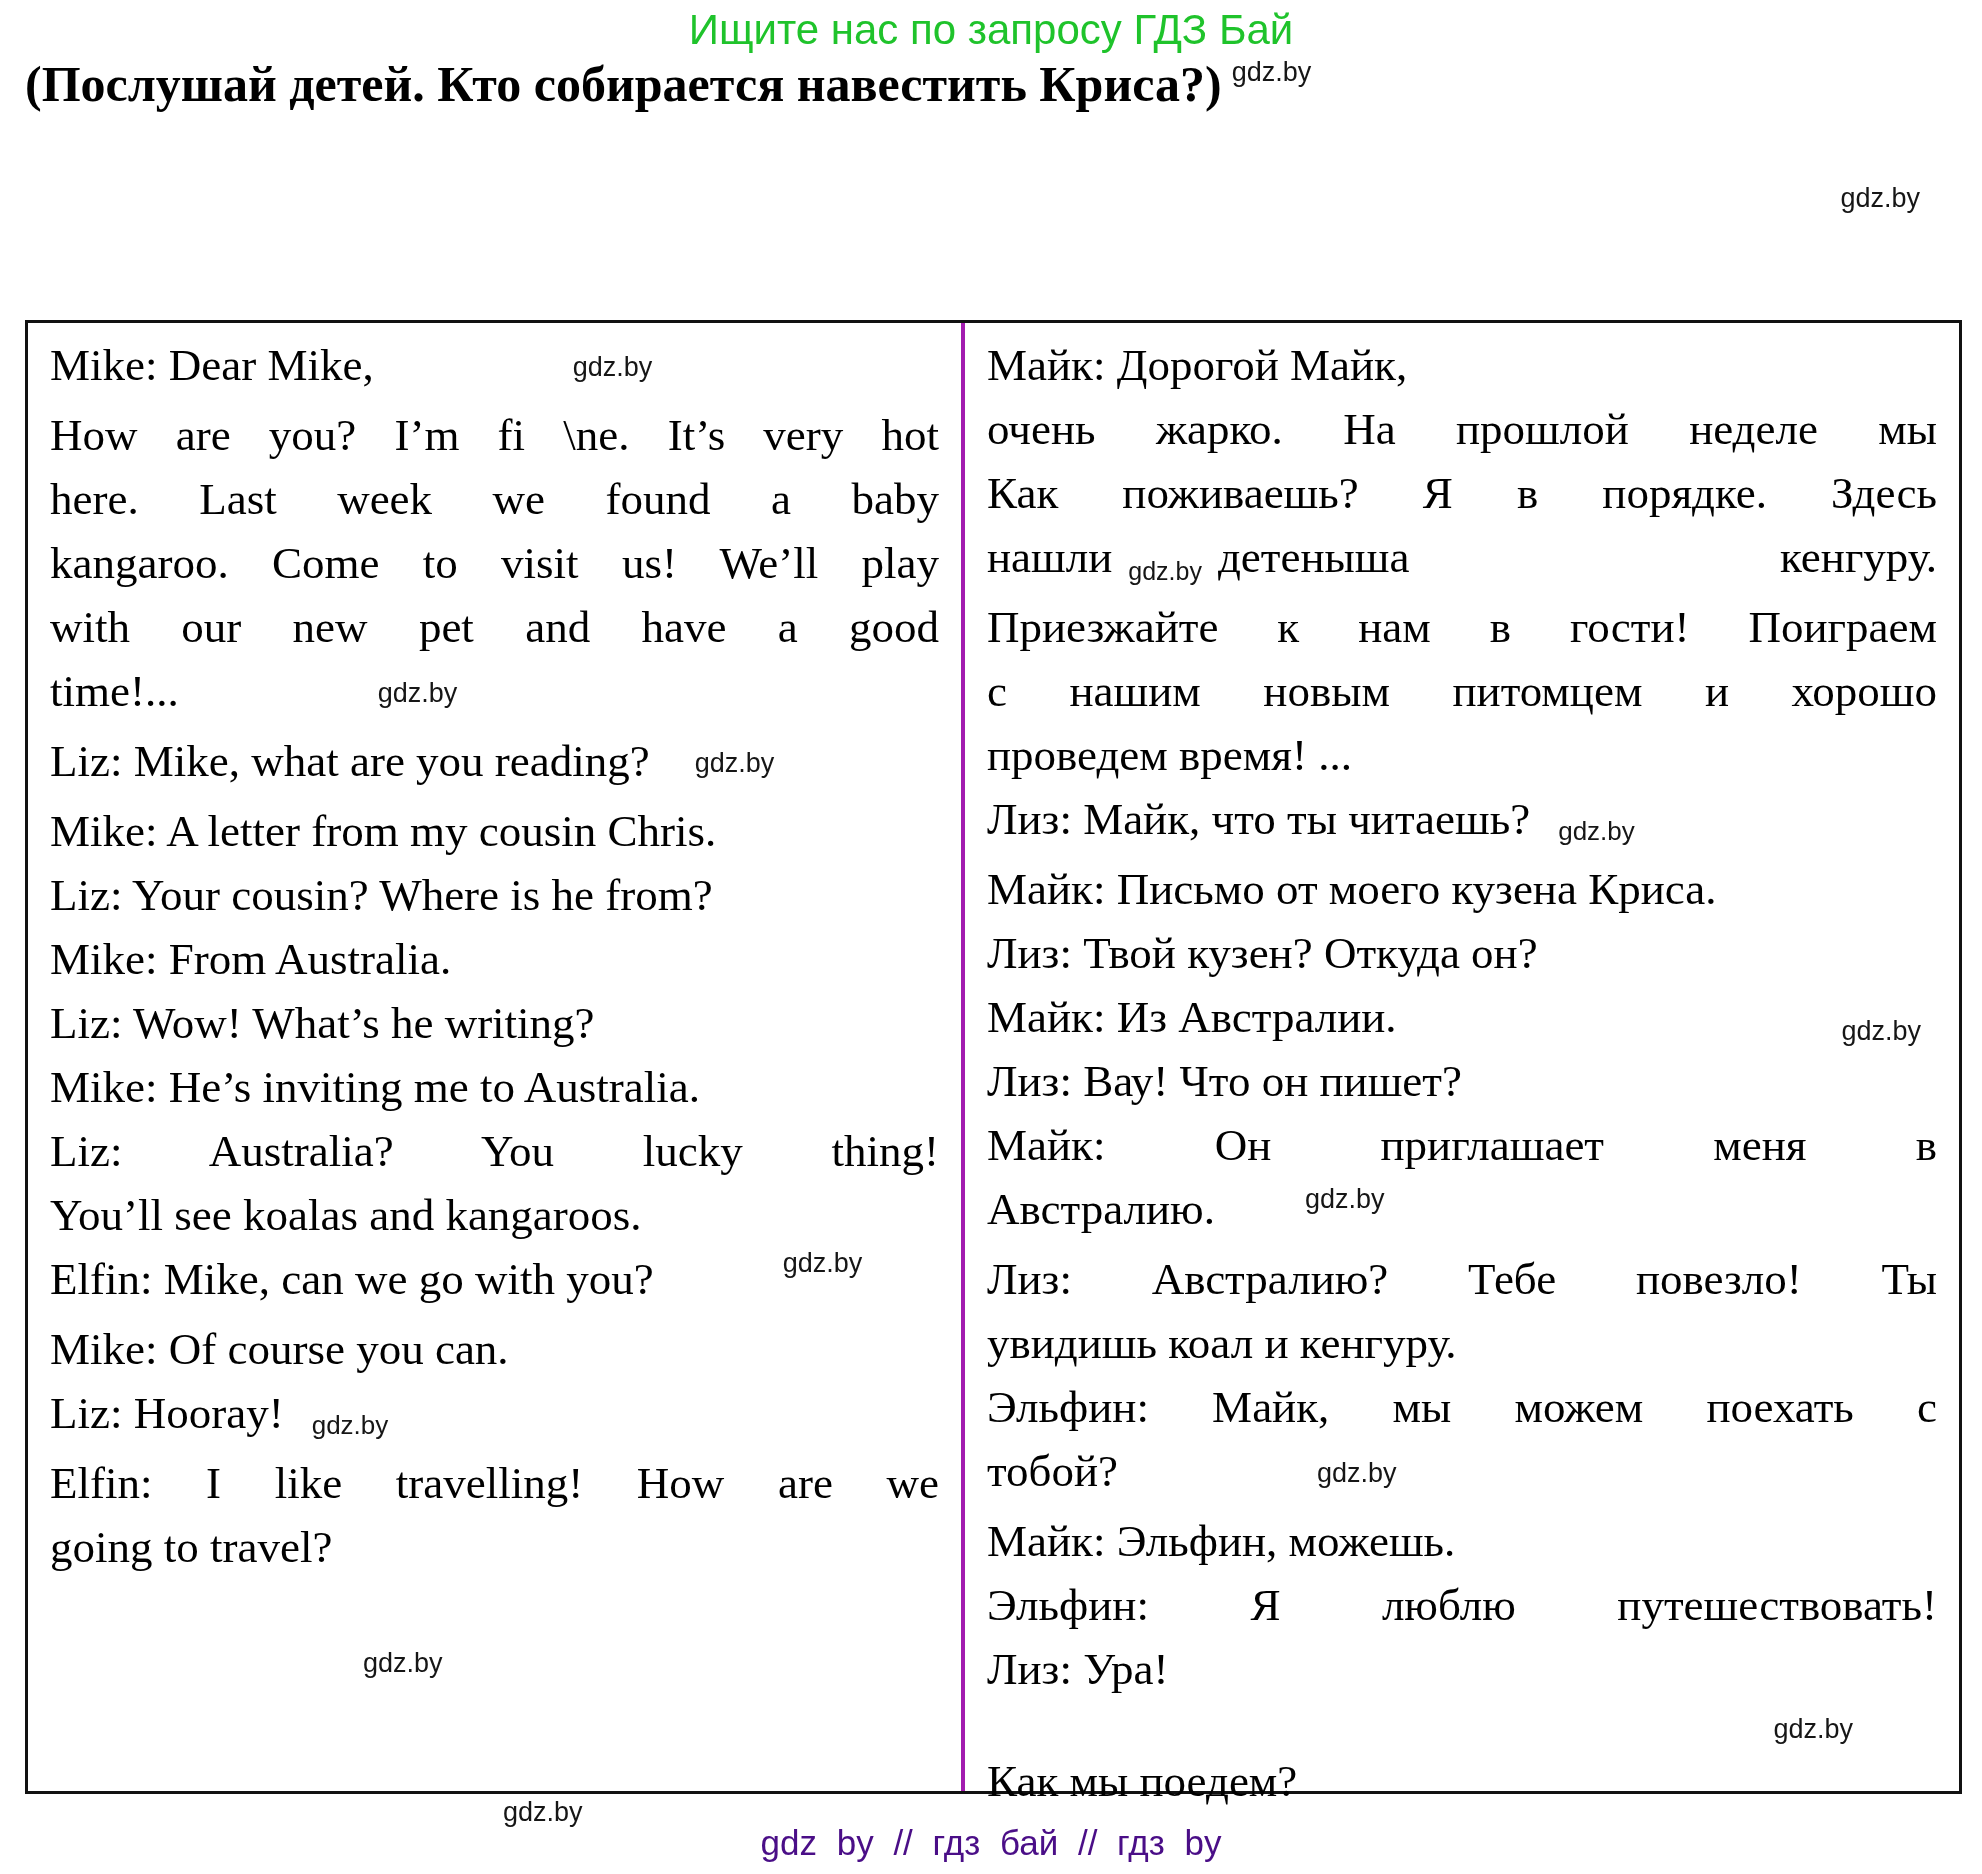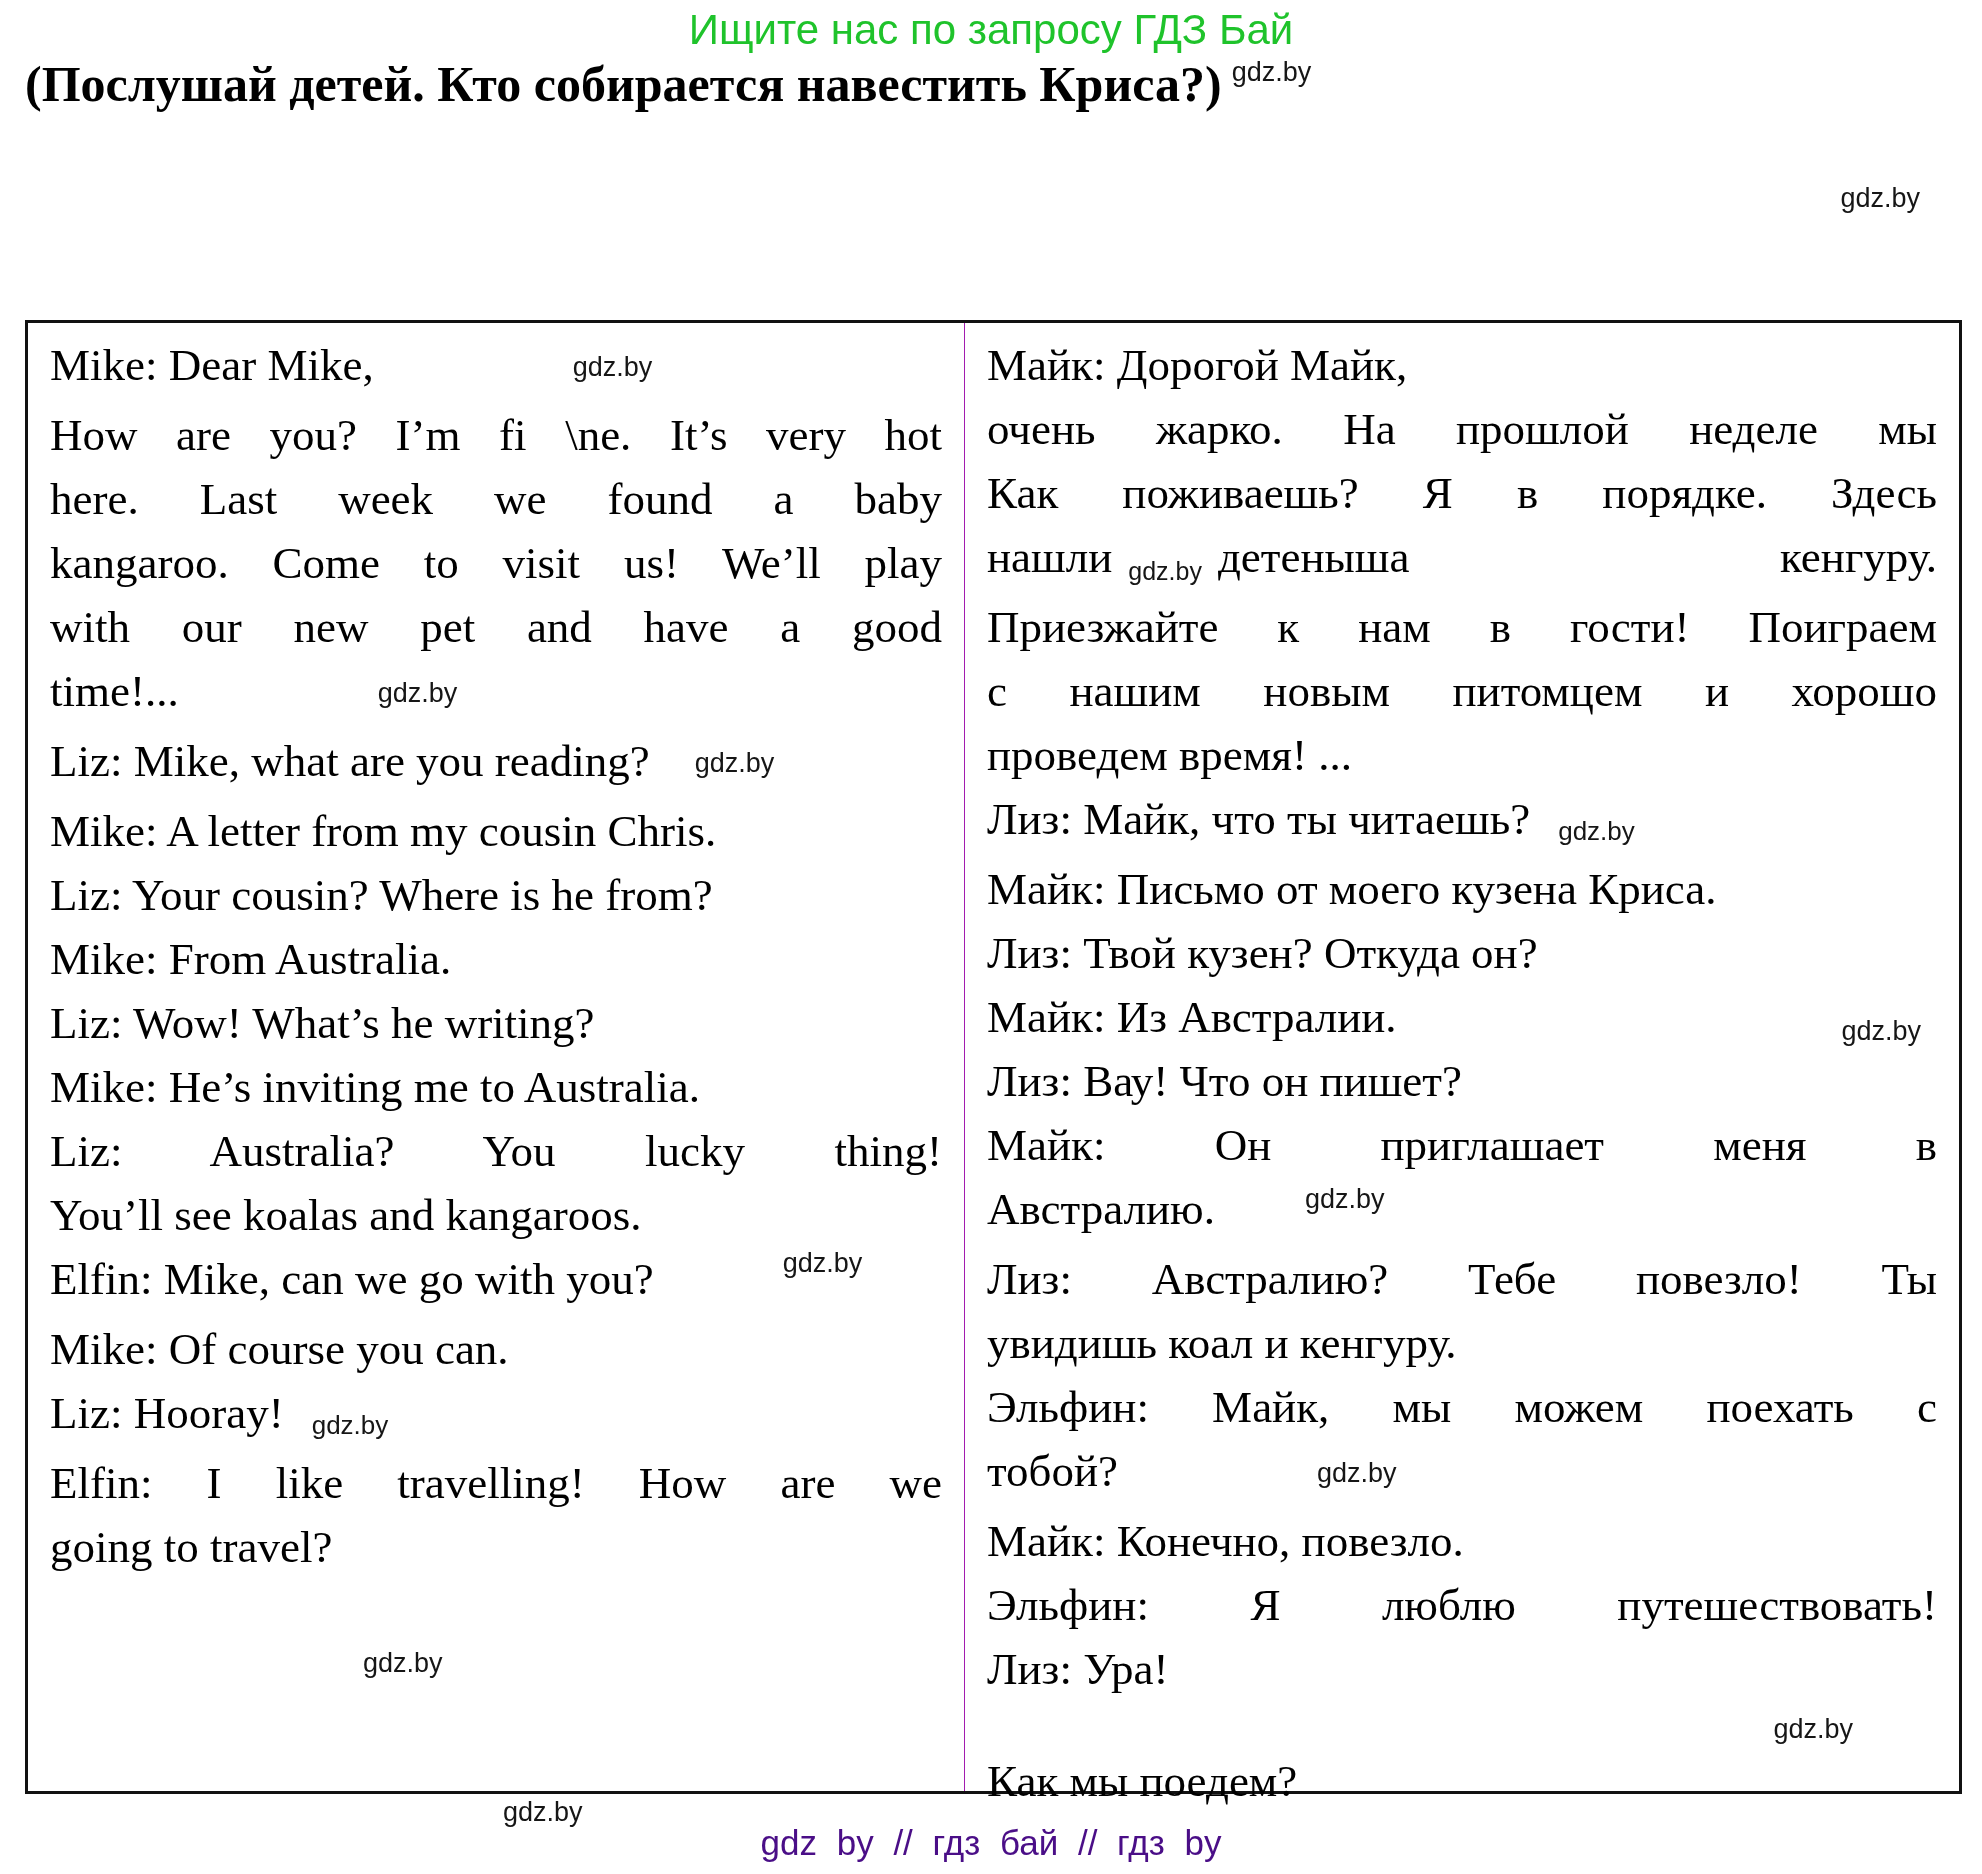--- a/index.html
+++ b/index.html
@@ -31,21 +31,21 @@
   .wm-inline-low{margin-left:28px;top:6px;font-size:26px;}
   .wm-sup{margin-left:129px;top:-22px;}
   .wm-sup-mid{margin-left:90px;top:-16px;}
   .wm-right{position:absolute;right:16px;top:14px;}
   .wm-between{margin:0 16px;top:8px;font-size:25px;}
 
   
   .dtable{position:absolute;top:320px;left:25px;width:1937px;height:1474px;
           border:3px solid #111;box-sizing:border-box;display:flex;}
   .cell{box-sizing:border-box;padding:10px 22px 0 22px;font-size:45px;line-height:64px;}
-  .cell-en{width:937px;border-right:1px solid #a21caf;}
+  .cell-en{width:937px;border-right:4px solid #a21caf;}
   .cell-ru{flex:1;}
   .line{position:relative;text-align:left;}
   .line.just{text-align:justify;text-align-last:justify;}
   .own{line-height:40px;}
   .own-mid{padding-left:313px;margin-top:58px;}
   .own-low{padding-left:453px;margin-top:103px;}
   .own-right{text-align:right;padding-right:84px;margin-top:2px;}
 
   
   .footer{position:absolute;top:1823px;left:0;width:100%;text-align:center;
@@ -102,21 +102,21 @@
         <div class="line"><span>Майк: Письмо от моего кузена Криса.</span></div>
         <div class="line"><span>Лиз: Твой кузен? Откуда он?</span></div>
         <div class="line"><span>Майк: Из Австралии.</span><span class="wm wm-right">gdz.by</span></div>
         <div class="line"><span>Лиз: Вау! Что он пишет?</span></div>
         <div class="line just"><span>Майк:  Он  приглашает  меня  в</span></div>
         <div class="line"><span>Австралию.</span><span class="wm wm-sup-mid">gdz.by</span></div>
         <div class="line just"><span>Лиз:  Австралию?  Тебе  повезло!  Ты</span></div>
         <div class="line"><span>увидишь коал и кенгуру.</span></div>
         <div class="line just"><span>Эльфин:  Майк,  мы  можем  поехать  с</span></div>
         <div class="line"><span>тобой?</span><span class="wm wm-mid">gdz.by</span></div>
-        <div class="line"><span>Майк: Конечно, повезло.</span></div>
+        <div class="line"><span>Майк: Эльфин, можешь.</span></div>
         <div class="line just"><span>Эльфин:  Я  люблю  путешествовать!</span></div>
         <div class="line"><span>Лиз: Ура!</span></div>
         <div class="line own own-right"><span class="wm">gdz.by</span></div>
         <div class="line"><span>Как мы поедем?</span></div>
       </div>
   </div>
 
   <div class="footer">gdz by  //  гдз бай  //  гдз by</div>
 
 </div>

